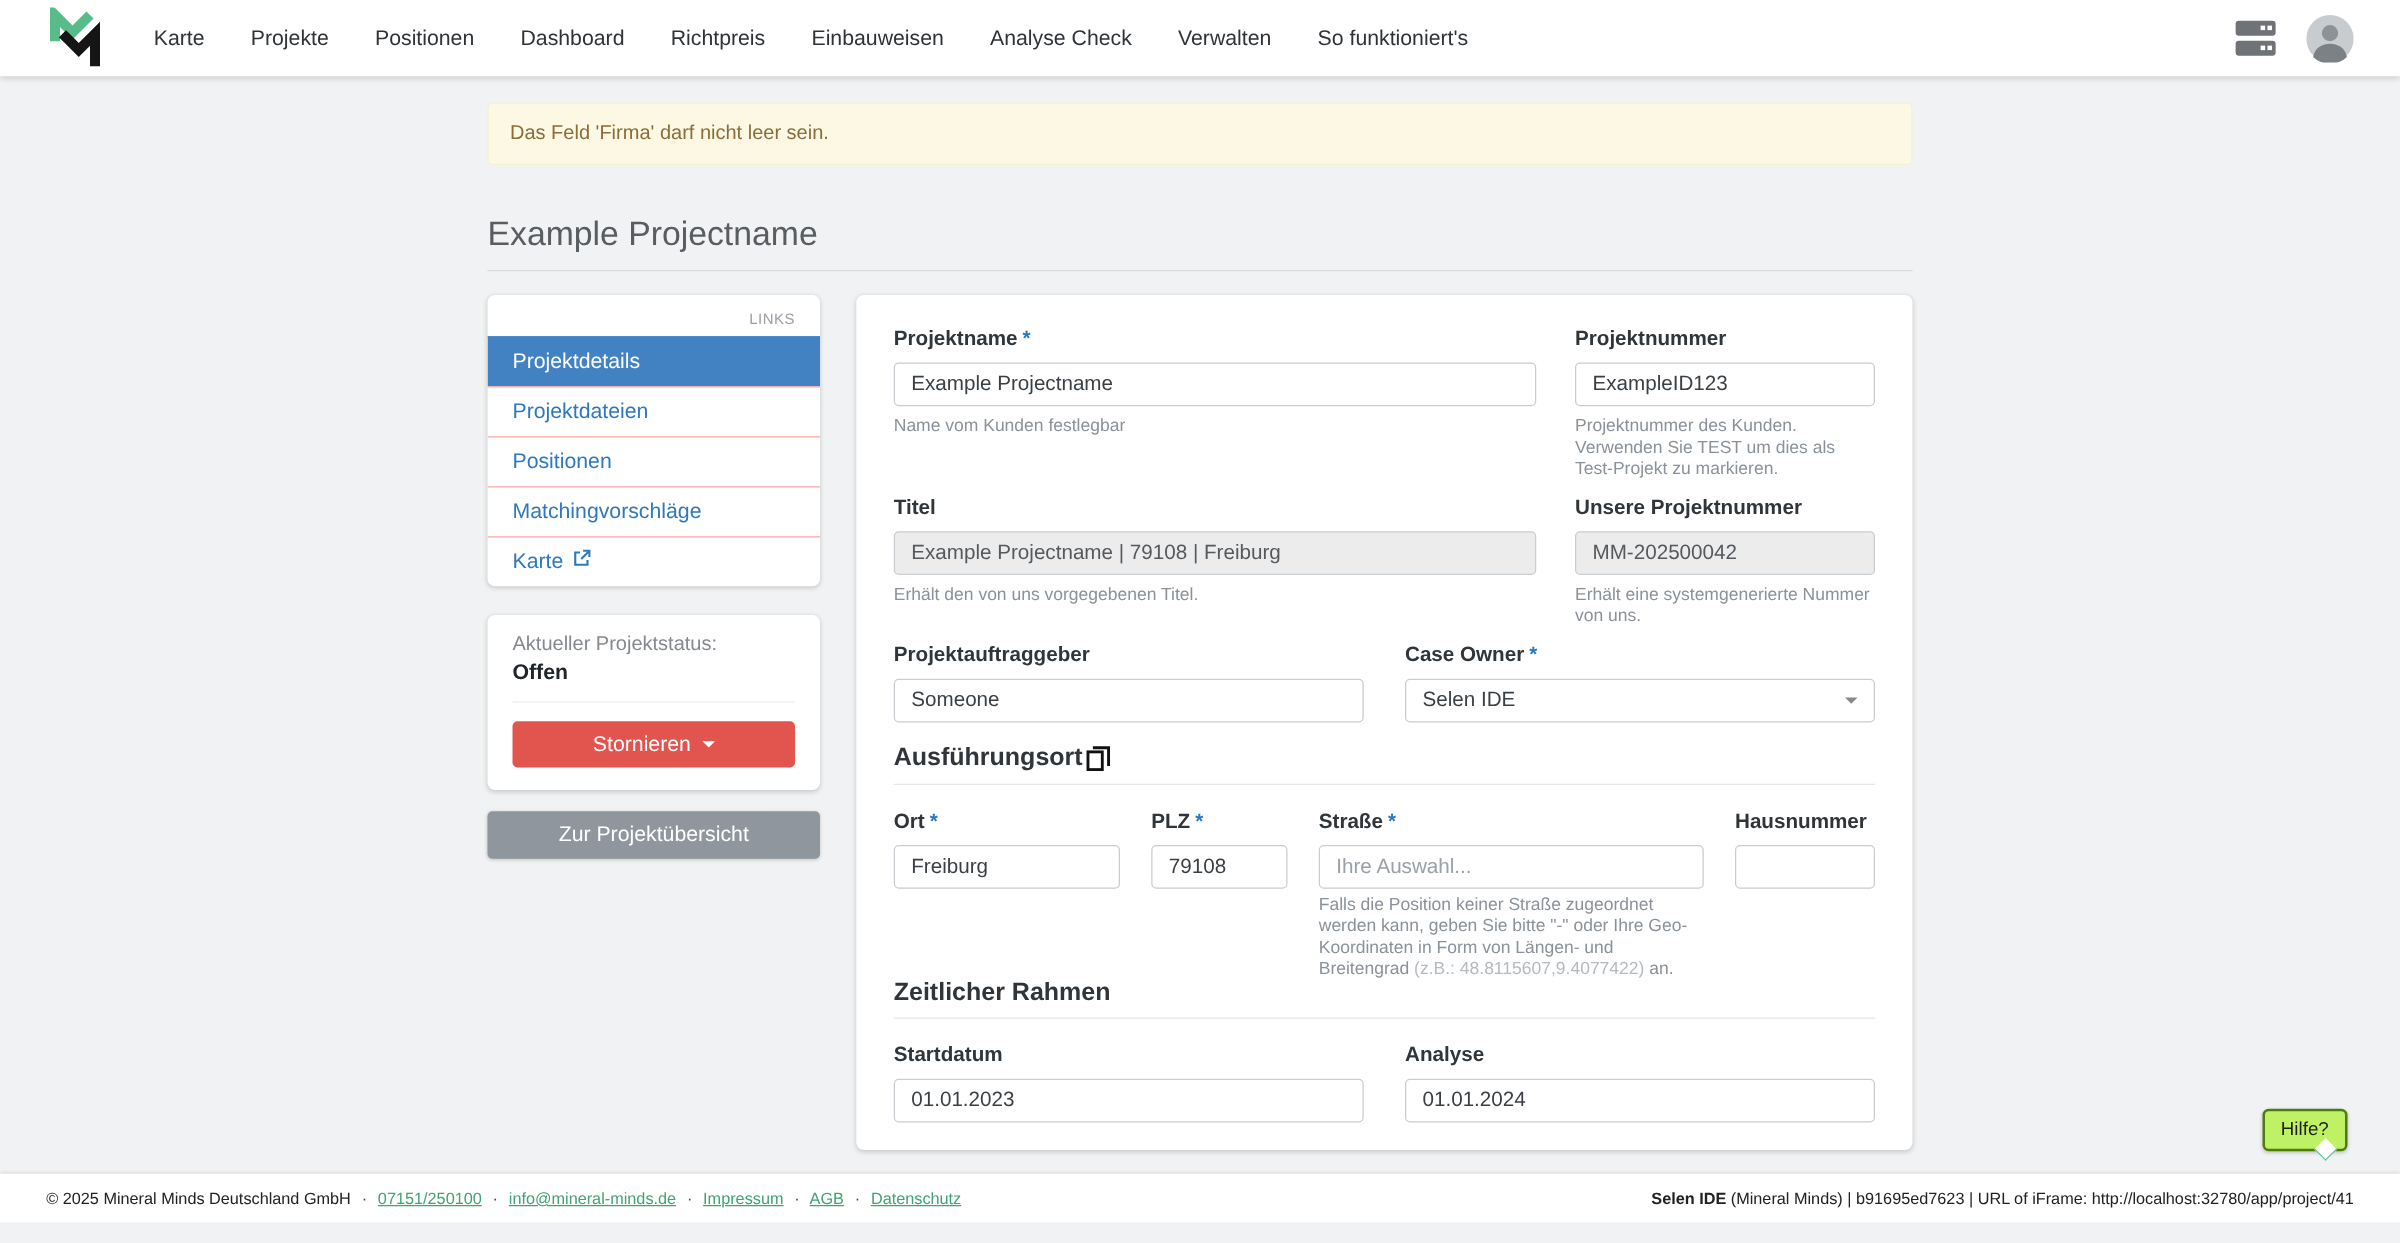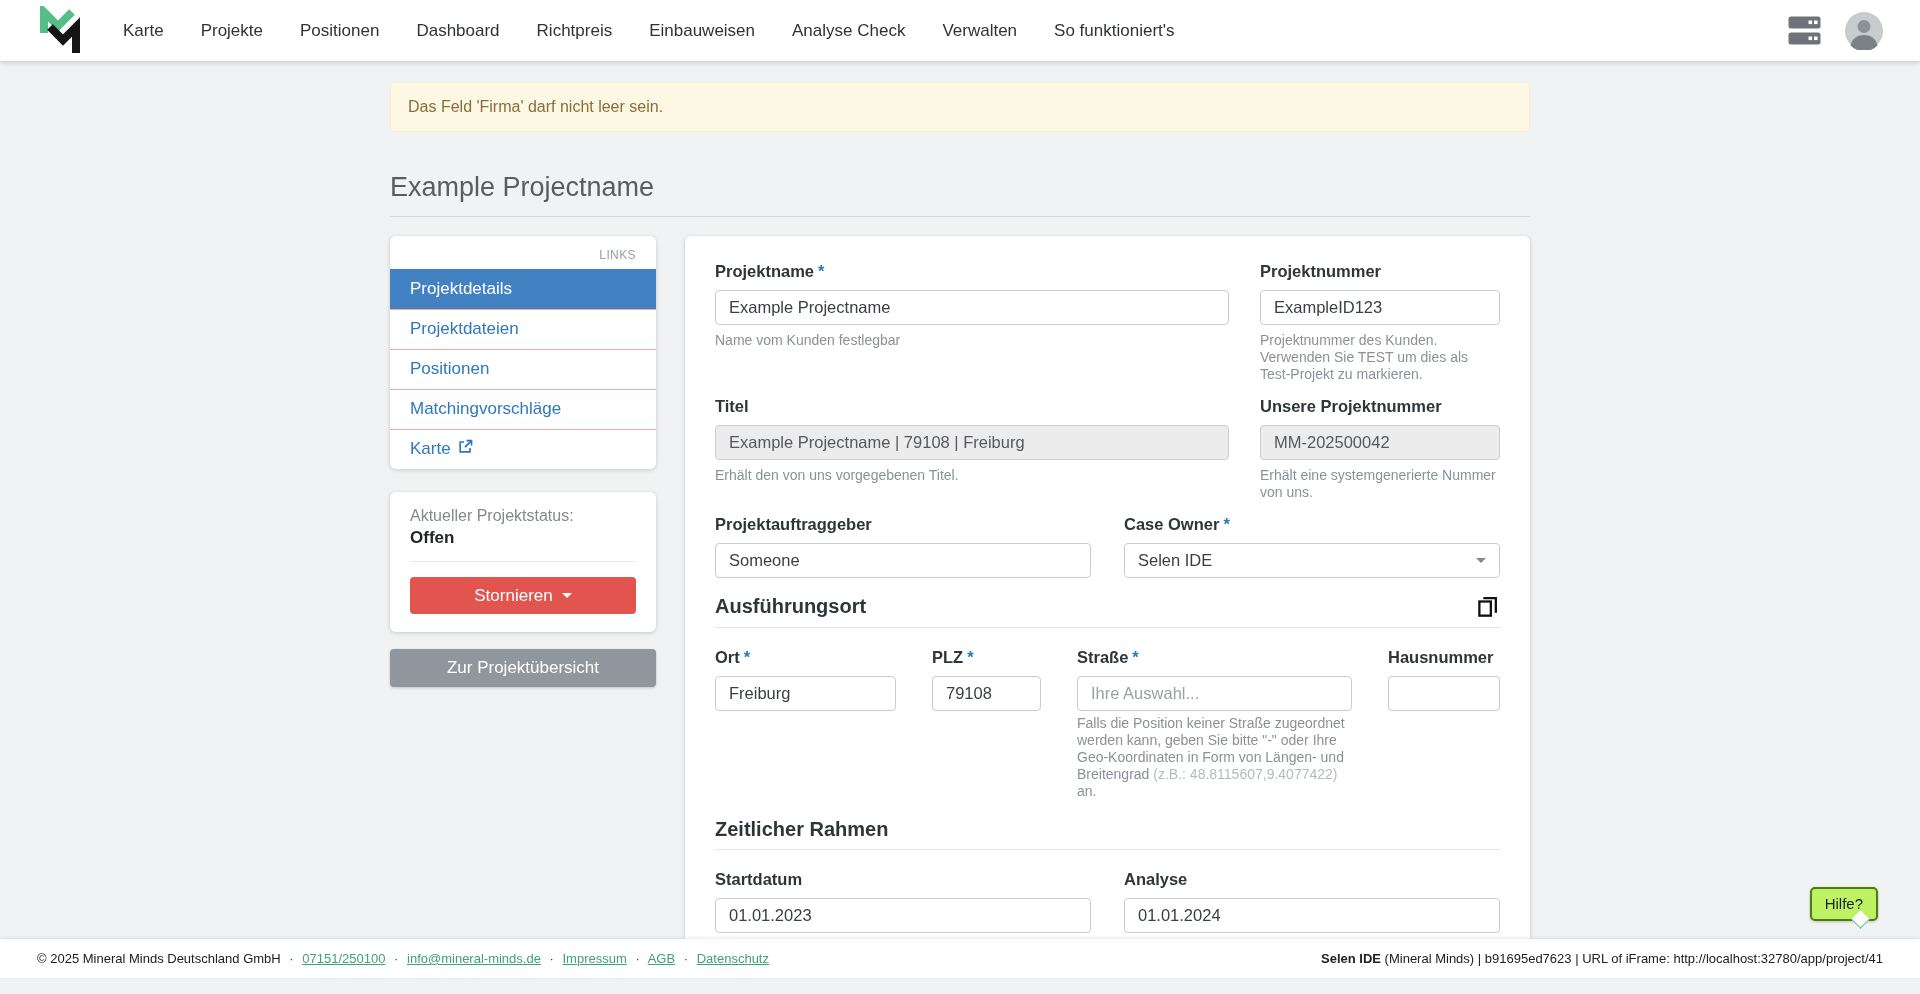--- a/index.html
+++ b/index.html
@@ -42,32 +42,32 @@
   .btn { display:flex; align-items:center; justify-content:center; width:100%; border:none; border-radius:4px; color:#fff; font-size:17px; font-family:inherit; cursor:pointer; }
   .btn-danger { height:37px; background:#e2554e; }
   .caret { display:inline-block; margin-left:9px; border-left:5px solid transparent; border-right:5px solid transparent; border-top:5px solid #fff; }
   .btn-gray { height:38px; background:#8f969e; margin-top:17px; box-shadow:0 1px 3px rgba(0,0,0,.2); }
 
   
   .main-card { flex:1; padding:26px 30px 22px; }
   .form-row { display:grid; column-gap:31px; }
   .row-wide { grid-template-columns:514px 1fr; margin-bottom:14px; }
   .row-half { grid-template-columns:1fr 1fr; column-gap:33px; margin-bottom:16px; }
-  .row-addr { grid-template-columns:181px 109px 1fr 112px; column-gap:36px; margin-bottom:18px; }
+  .row-addr { grid-template-columns:181px 109px 1fr 112px; column-gap:25px; }
   .field label { display:block; font-size:16.5px; font-weight:700; color:#30353a; margin-bottom:9px; }
   .req { color:#2779bd; margin-left:4px; font-weight:700; }
   .input { width:100%; height:35px; border:1px solid #c8cdd2; border-radius:4px; padding:0 13px; font-size:16.5px; font-family:inherit; color:#3a3f44; background:#fff; }
   .input::placeholder { color:#9aa0a6; }
   .input:disabled, .input.disabled { background:#ececec; color:#55595d; }
   .select { display:flex; align-items:center; justify-content:space-between; cursor:pointer; }
   .select .sel-caret { border-left:5px solid transparent; border-right:5px solid transparent; border-top:5px solid #85898d; }
   .helper { font-size:14px; line-height:17px; color:#8a9199; margin-top:7px; }
   .helper-light { color:#b4bac0; }
 
-  .section-head { display:flex; align-items:center; justify-content:space-between; }
+  .section-head { display:flex; align-items:center; }
   .section-title { font-size:20px; font-weight:700; color:#30353a; }
   .section-hr { border:none; border-top:1px solid #e4e6e8; margin:8px 0 20px; }
   .copy-btn { cursor:pointer; display:flex; align-items:center; }
   .addr-helper { grid-column:3/4; margin-top:4px; }
 
   
   .help-btn { position:fixed; right:42px; bottom:73px; z-index:30; background:#bef264; border:2px solid #4d7c0f; border-radius:5px; padding:6px 13px 7px; font-size:15px; color:#1f1f1f; box-shadow:0 1px 3px rgba(0,0,0,.2); cursor:pointer; }
   .help-btn::after { content:""; position:absolute; right:9px; bottom:-7px; width:12px; height:12px; background:#fff; border-right:1px solid #63c091; border-bottom:1px solid #63c091; transform:rotate(45deg); }
 
   

